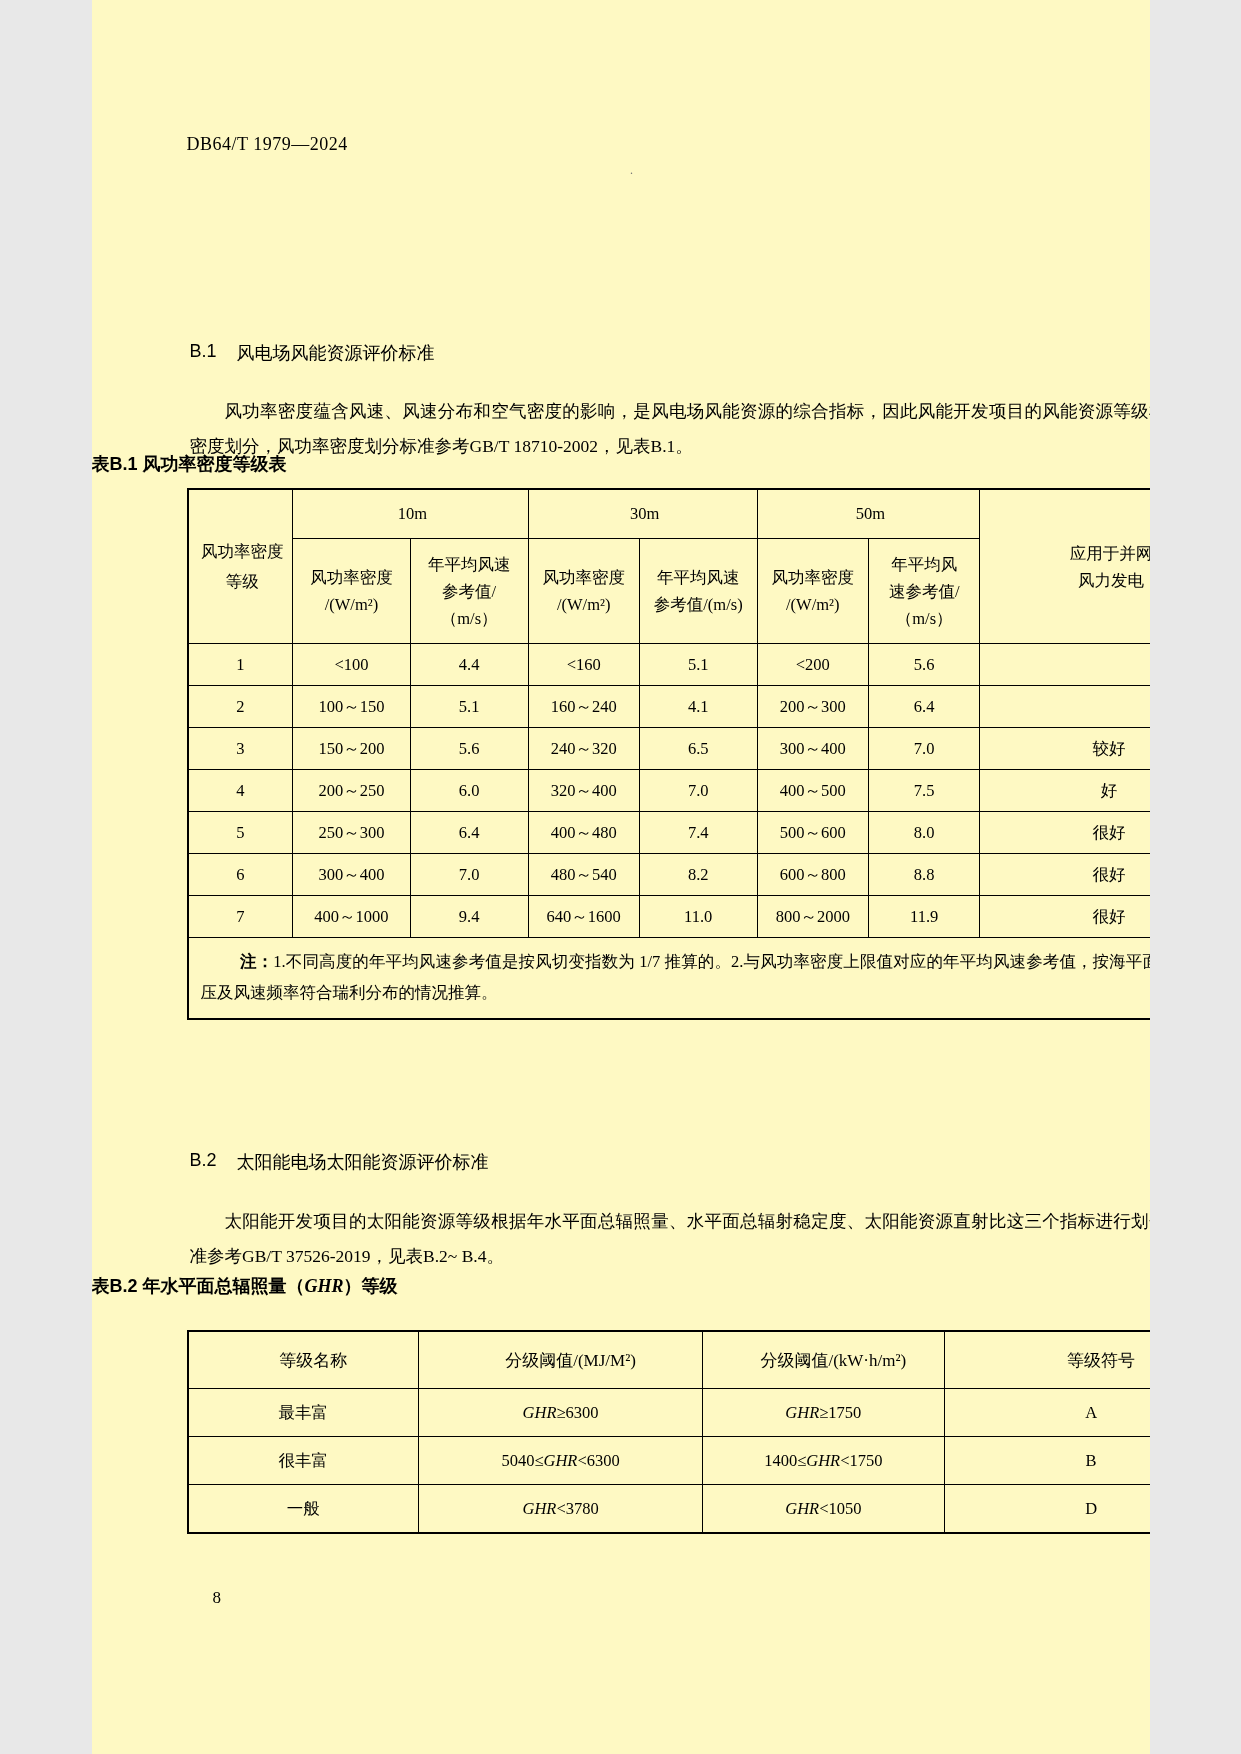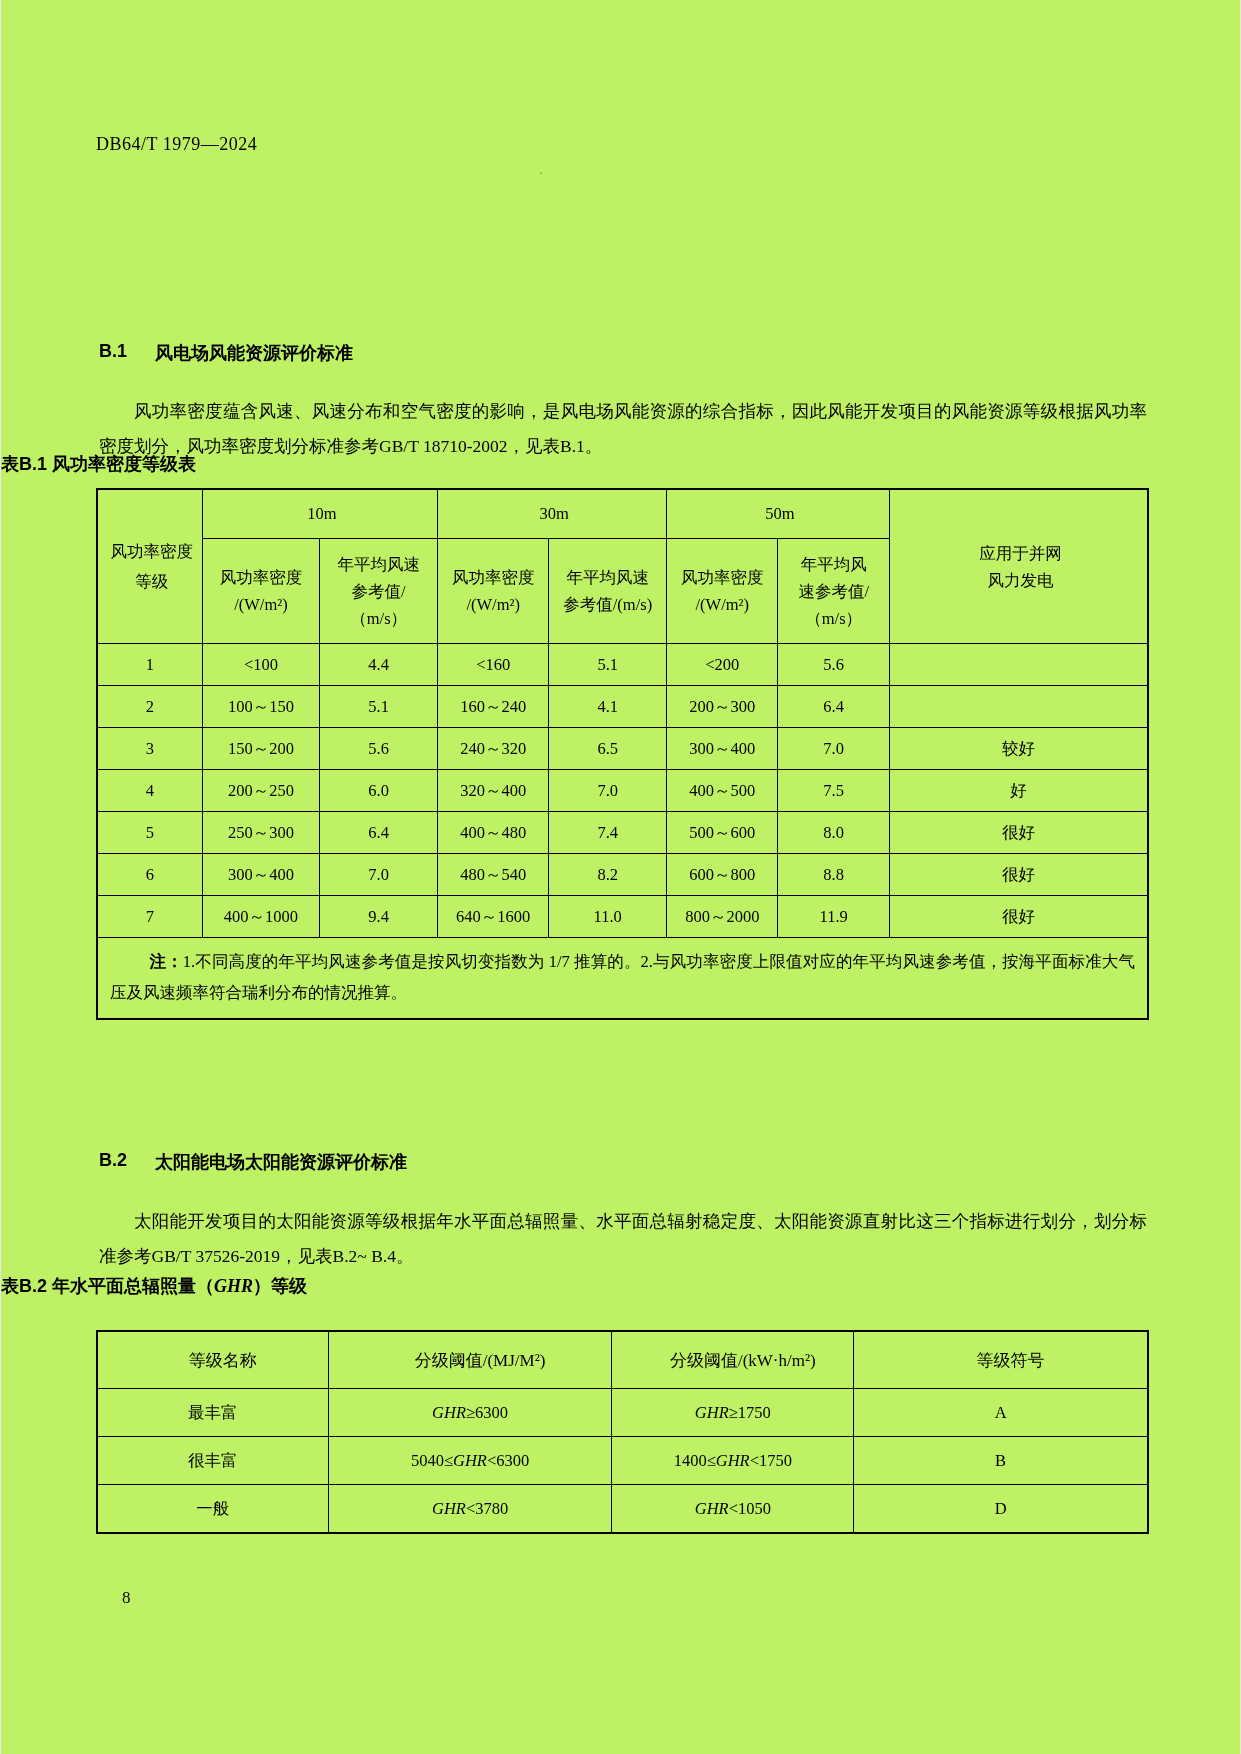--- a/index.html
+++ b/index.html
@@ -1,21 +1,21 @@
 <!DOCTYPE html>
 <html><head>
 <meta charset="utf-8">
 <style>
   html, body { margin: 0; padding: 0; background: #e8e8e8; }
   .page {
     position: relative;
-    width: 1239px;
+    width: 1058px;
     height: 1754px;
     margin: 0 auto;
-    background: #bef264;
+    background: #fef9c3;
     color: #000;
     font-family: "Liberation Serif", "DejaVu Serif", serif;
     overflow: hidden;
   }
   .doc-code {
     position: absolute;
     left: 95px; top: 134px;
     font-size: 18px;
     letter-spacing: 0.5px;
   }
@@ -32,24 +32,24 @@
     font-family: "Liberation Sans", "DejaVu Sans", sans-serif;
     font-weight: 700;
   }
   .title-line1 { font-size: 19px; letter-spacing: 7px; line-height: 30px; }
   .title-line2 { font-size: 18px; line-height: 29px; }
   .title-line3 { font-size: 19px; line-height: 29px; }
   .section-heading {
     position: absolute;
     left: 98px;
     font-family: "Liberation Sans", "DejaVu Sans", sans-serif;
-    font-weight: 700;
+    font-weight: 400;
     font-size: 18px;
     display: flex;
-    gap: 28px;
+    gap: 20px;
   }
   .heading-b1 { top: 341px; }
   .heading-b2 { top: 1150px; }
   .body-paragraph {
     position: absolute;
     left: 98px;
     width: 1048px;
     font-size: 17.5px;
     line-height: 35px;
     text-indent: 2em;

